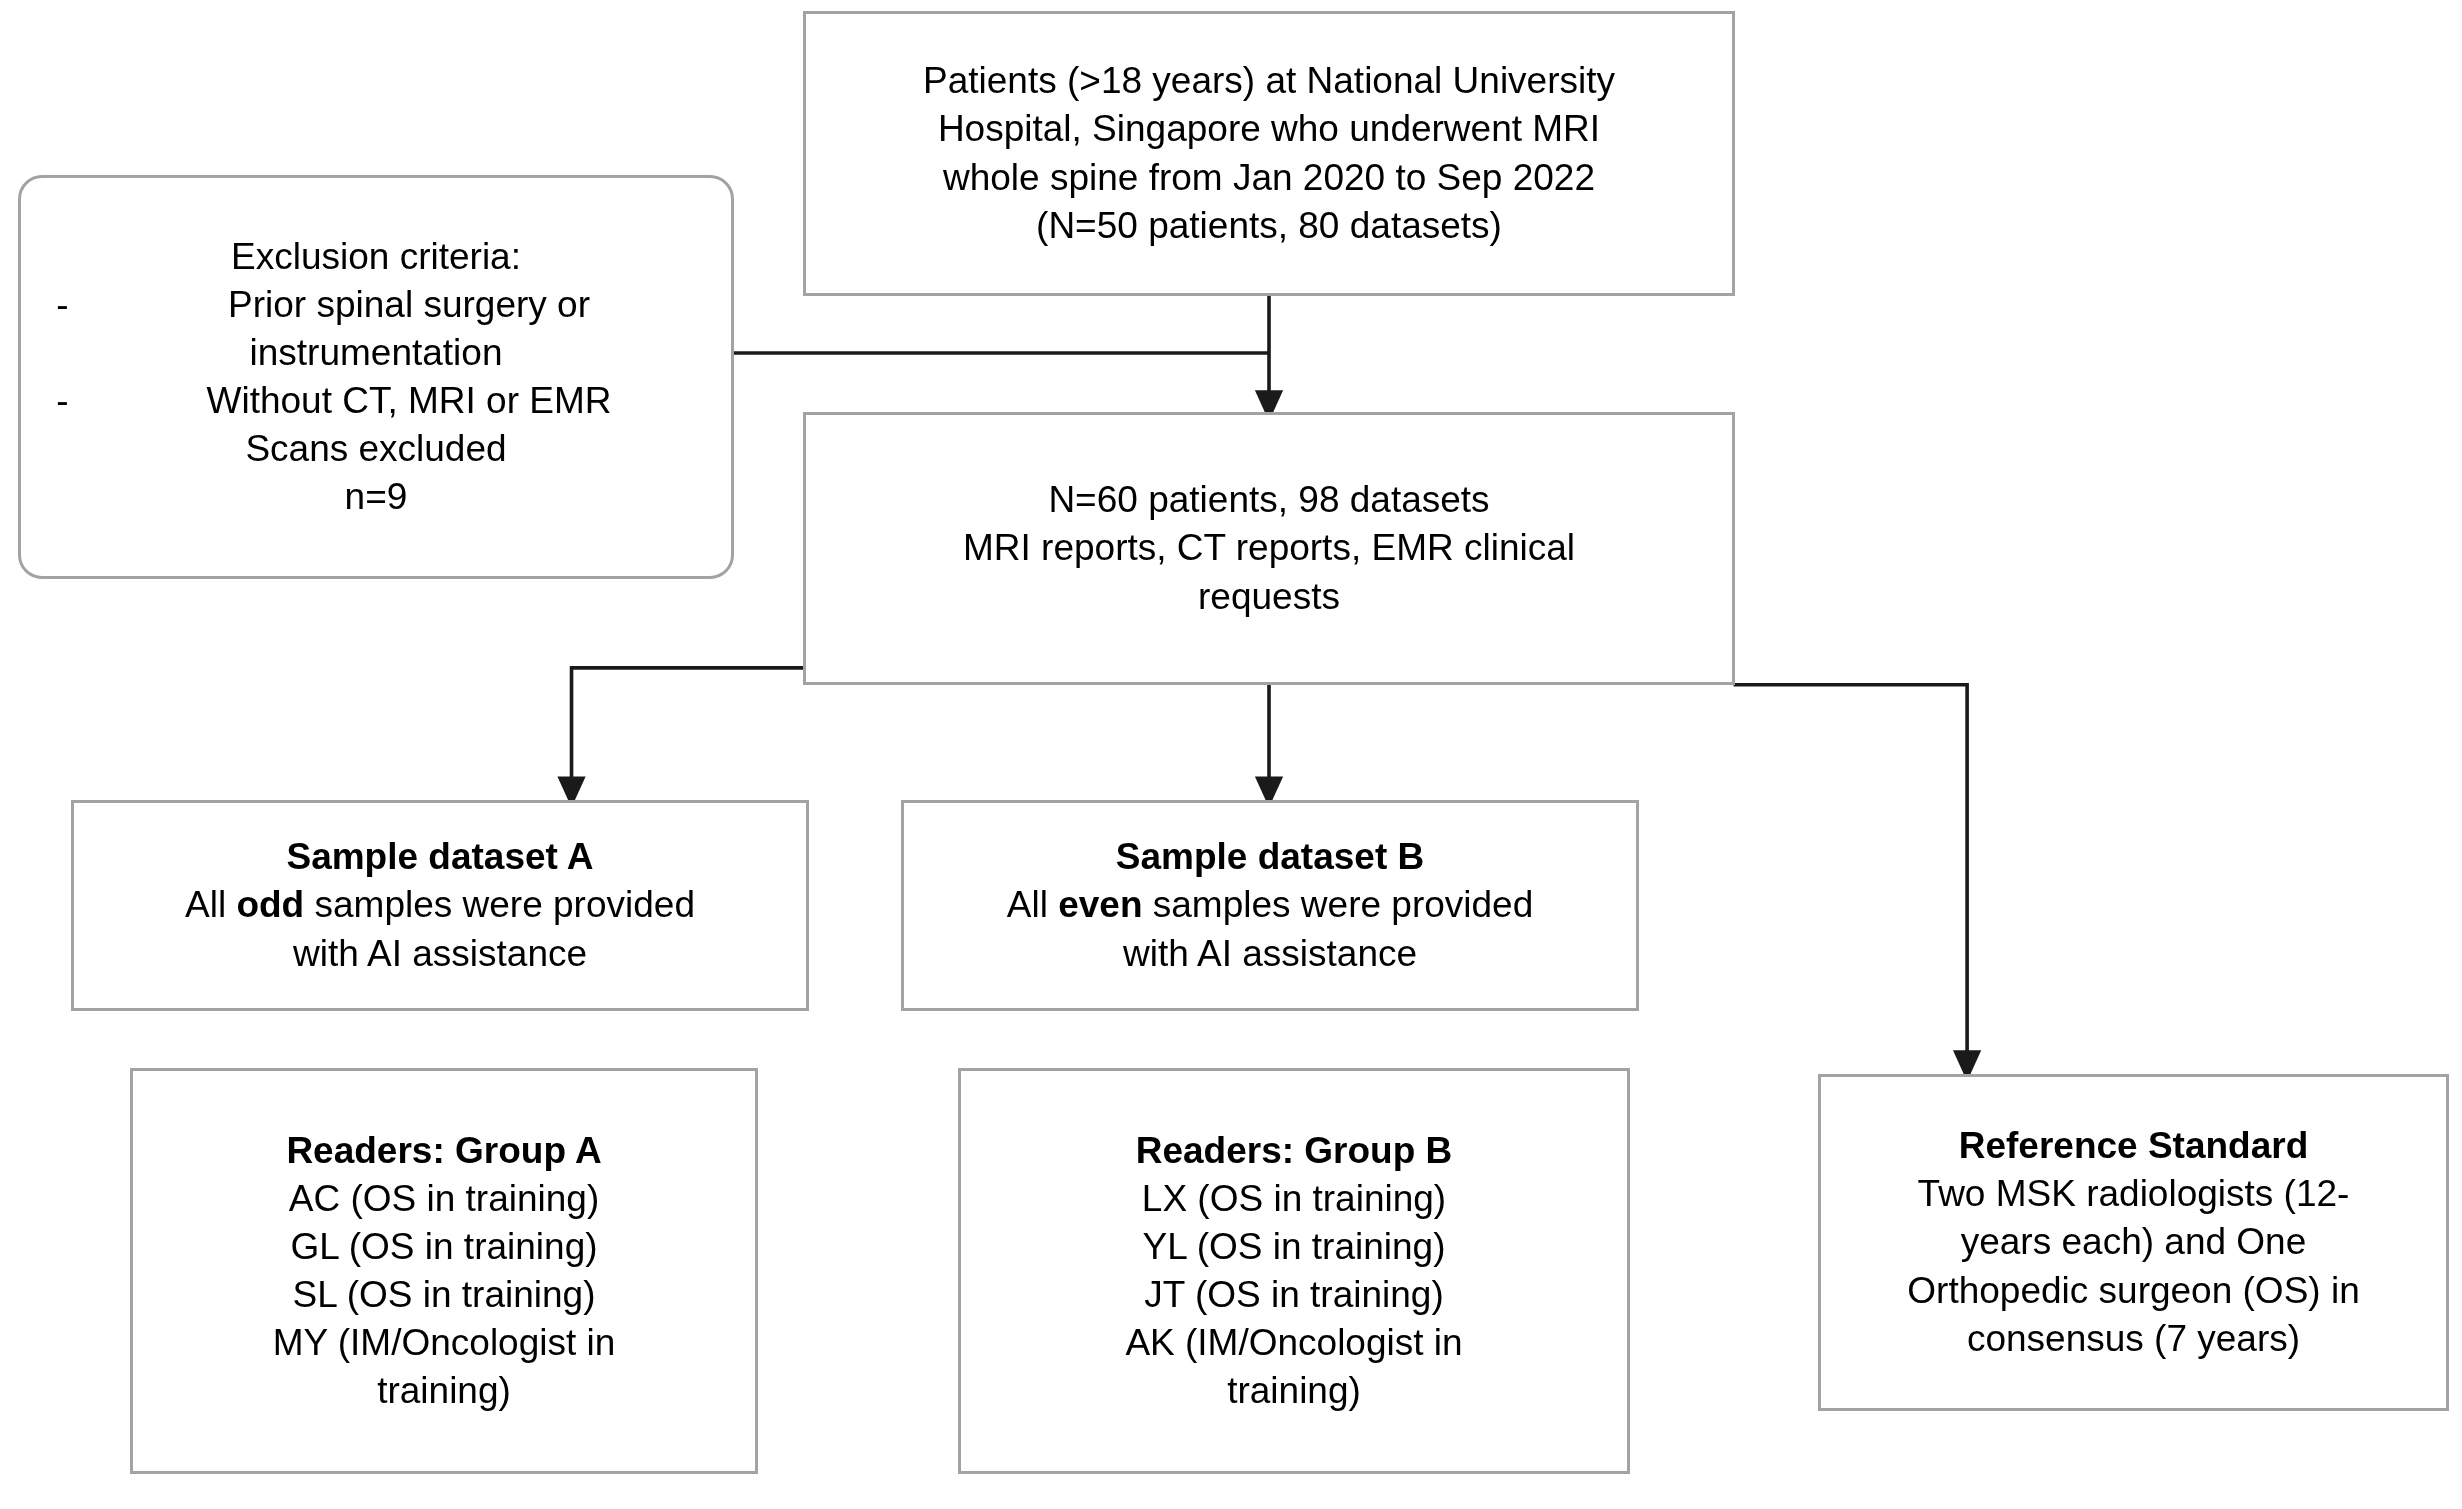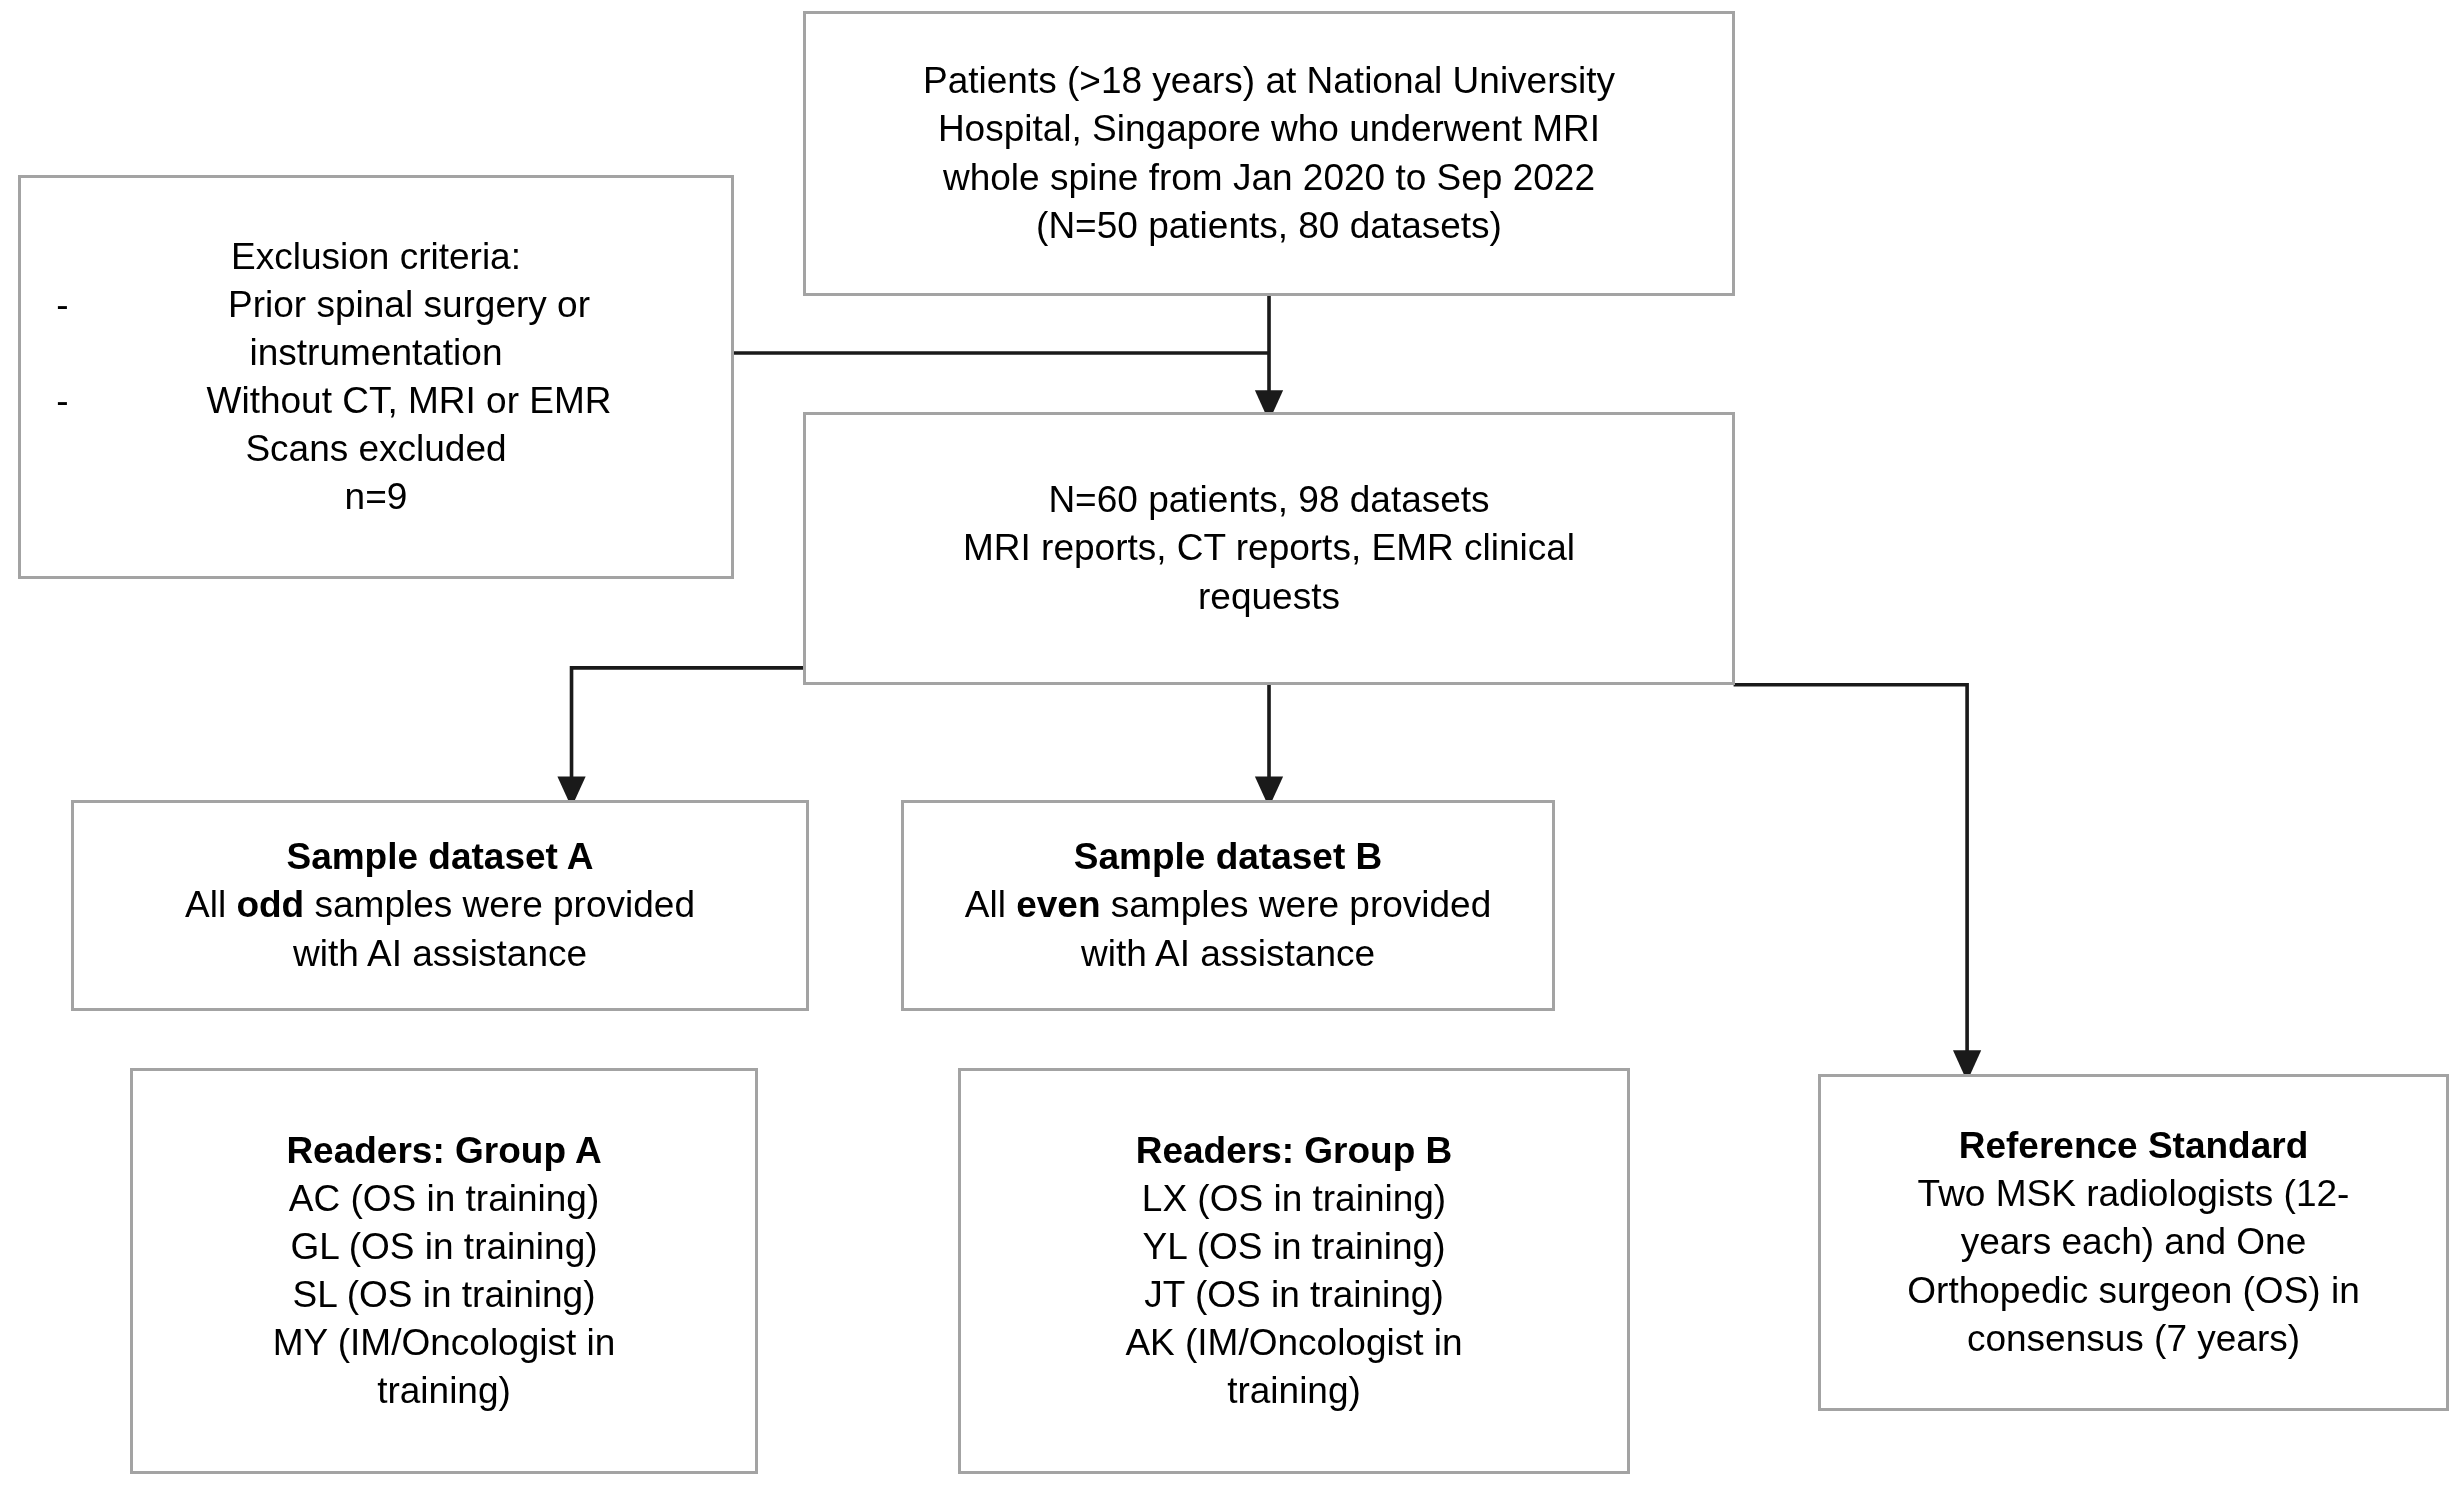--- a/index.html
+++ b/index.html
@@ -82,21 +82,21 @@
     <path d="M2873,1135 L3260,1135 L3260,1766" fill="none" stroke="#1a1a1a" stroke-width="6" marker-end="url(#arrowhead)"></path>
   </svg>
 
   <div class="node" style="left:803px; top:11px; width:932px; height:285px;">
     <span class="ln">Patients (&gt;18 years) at National University</span>
     <span class="ln">Hospital, Singapore who underwent MRI</span>
     <span class="ln">whole spine from Jan 2020 to Sep 2022</span>
     <span class="ln">(N=50 patients, 80 datasets)</span>
   </div>
 
-  <div class="node" style="left:18px; top:175px; width:716px; height:404px;">
+  <div class="node" style="left:18px; top:175px; width:716px; height:404px;border-radius:24px;">
     <span class="ln">Exclusion criteria:</span>
 
     <div class="bullet-row">
       <span class="dash">-</span>
       <span class="btext">Prior spinal surgery or</span>
     </div>
     <span class="ln">instrumentation</span>
 
     <div class="bullet-row">
       <span class="dash">-</span>
@@ -112,21 +112,21 @@
     <span class="ln">MRI reports, CT reports, EMR clinical</span>
     <span class="ln">requests</span>
   </div>
 
   <div class="node" style="left:71px; top:800px; width:738px; height:211px;">
     <span class="ln title">Sample dataset A</span>
     <span class="ln"><span>All </span><b>odd</b><span> samples were provided</span></span>
     <span class="ln">with AI assistance</span>
   </div>
 
-  <div class="node" style="left:901px; top:800px; width:654px; height:211px;">
+  <div class="node" style="left:901px; top:800px; width:738px; height:211px;">
     <span class="ln title">Sample dataset B</span>
     <span class="ln"><span>All </span><b>even</b><span> samples were provided</span></span>
     <span class="ln">with AI assistance</span>
   </div>
 
   <div class="node" style="left:130px; top:1068px; width:628px; height:406px;">
     <span class="ln title">Readers: Group A</span>
     <span class="ln">AC (OS in training)</span>
     <span class="ln">GL (OS in training)</span>
     <span class="ln">SL (OS in training)</span>

